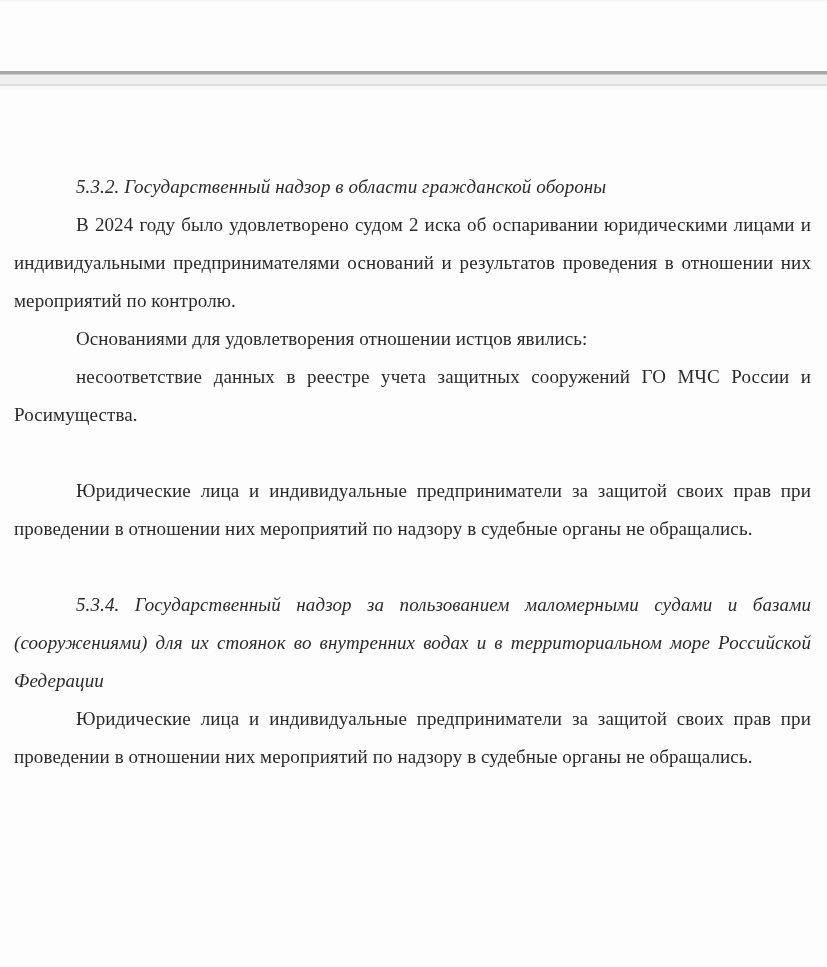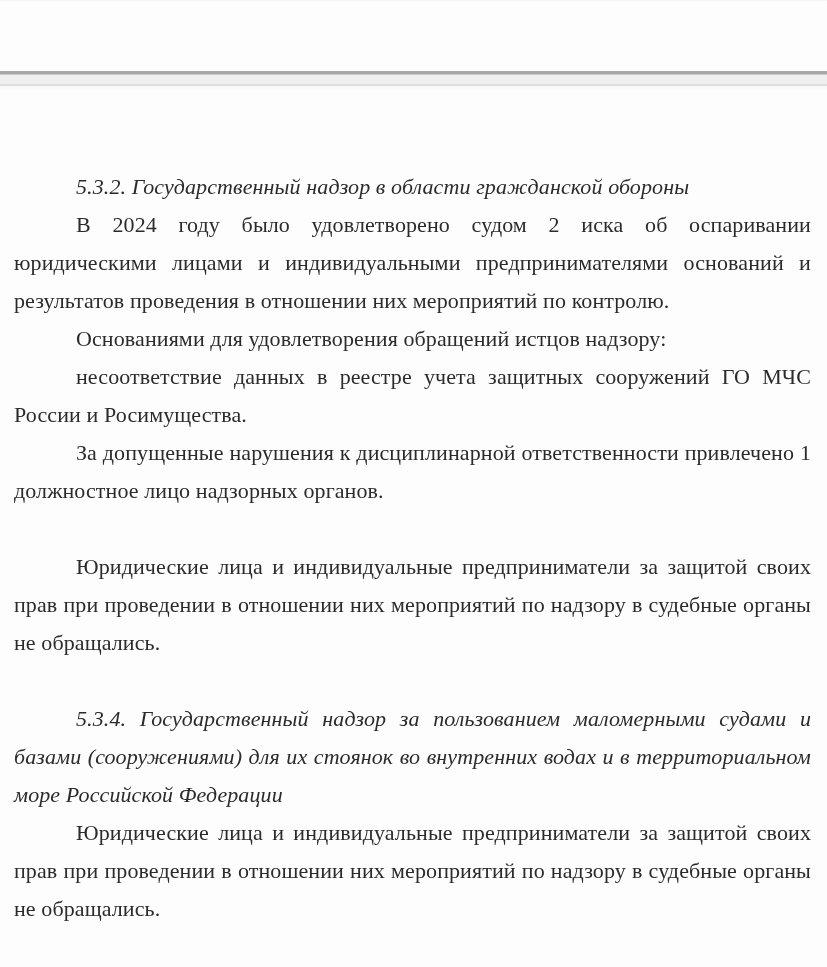--- a/index.html
+++ b/index.html
@@ -88,21 +88,21 @@
     position: absolute;
     left: 14px;
     top: 168px;
     width: 797px;
   }
 
   p.para {
     margin: 0;
     padding: 0;
     color: #2b2b2b;
-    font-size: 22px;
+    font-size: 19px;
     line-height: 38px;
     text-align: justify;
     text-indent: 62px;
     letter-spacing: 0.1px;
     -webkit-font-smoothing: antialiased;
   }
 
   p.para.heading {
     font-style: italic;
   }
@@ -133,25 +133,24 @@
     <div class="pb-edge"></div>
     <div class="pb-fade"></div>
   </div>
 
   <div class="body-text">
 
     <p class="para heading nostretch">5.3.2. Государственный надзор в области гражданской обороны</p>
 
     <p class="para">В 2024 году было удовлетворено судом 2 иска об оспаривании юридическими лицами и индивидуальными предпринимателями оснований и результатов проведения в отношении них мероприятий по контролю.</p>
 
-    <p class="para nostretch">Основаниями для удовлетворения обращений истцов надзору:</p>
+    <p class="para nostretch">Основаниями для удовлетворения отношении истцов явились:</p>
 
     <p class="para">несоответствие данных в реестре учета защитных сооружений ГО МЧС России и Росимущества.</p>
 
-    <p class="para">За допущенные нарушения к дисциплинарной ответственности привлечено 1 должностное лицо надзорных органов.</p>
 
     <div class="section-gap"></div>
 
 
     <p class="para">Юридические лица и индивидуальные предприниматели за защитой своих прав при проведении в отношении них мероприятий по надзору в судебные органы не обращались.</p>
 
     <div class="section-gap"></div>
 
     <p class="para heading">5.3.4. Государственный надзор за пользованием маломерными судами и базами (сооружениями) для их стоянок во внутренних водах и в территориальном море Российской Федерации</p>
 

